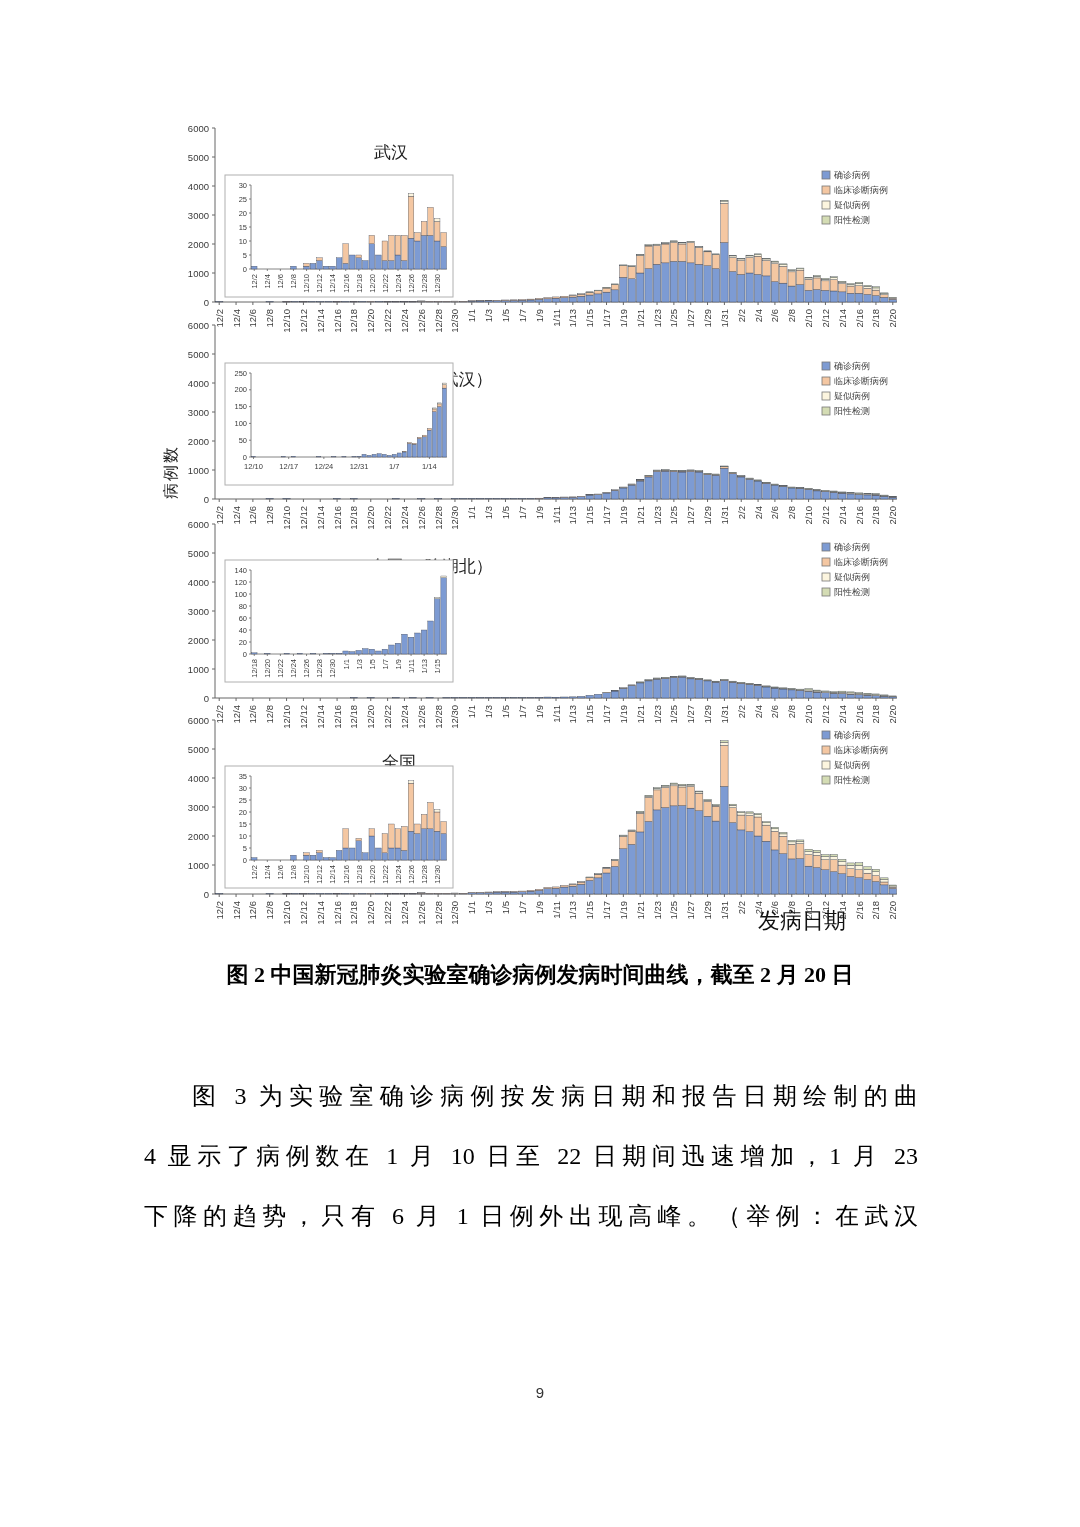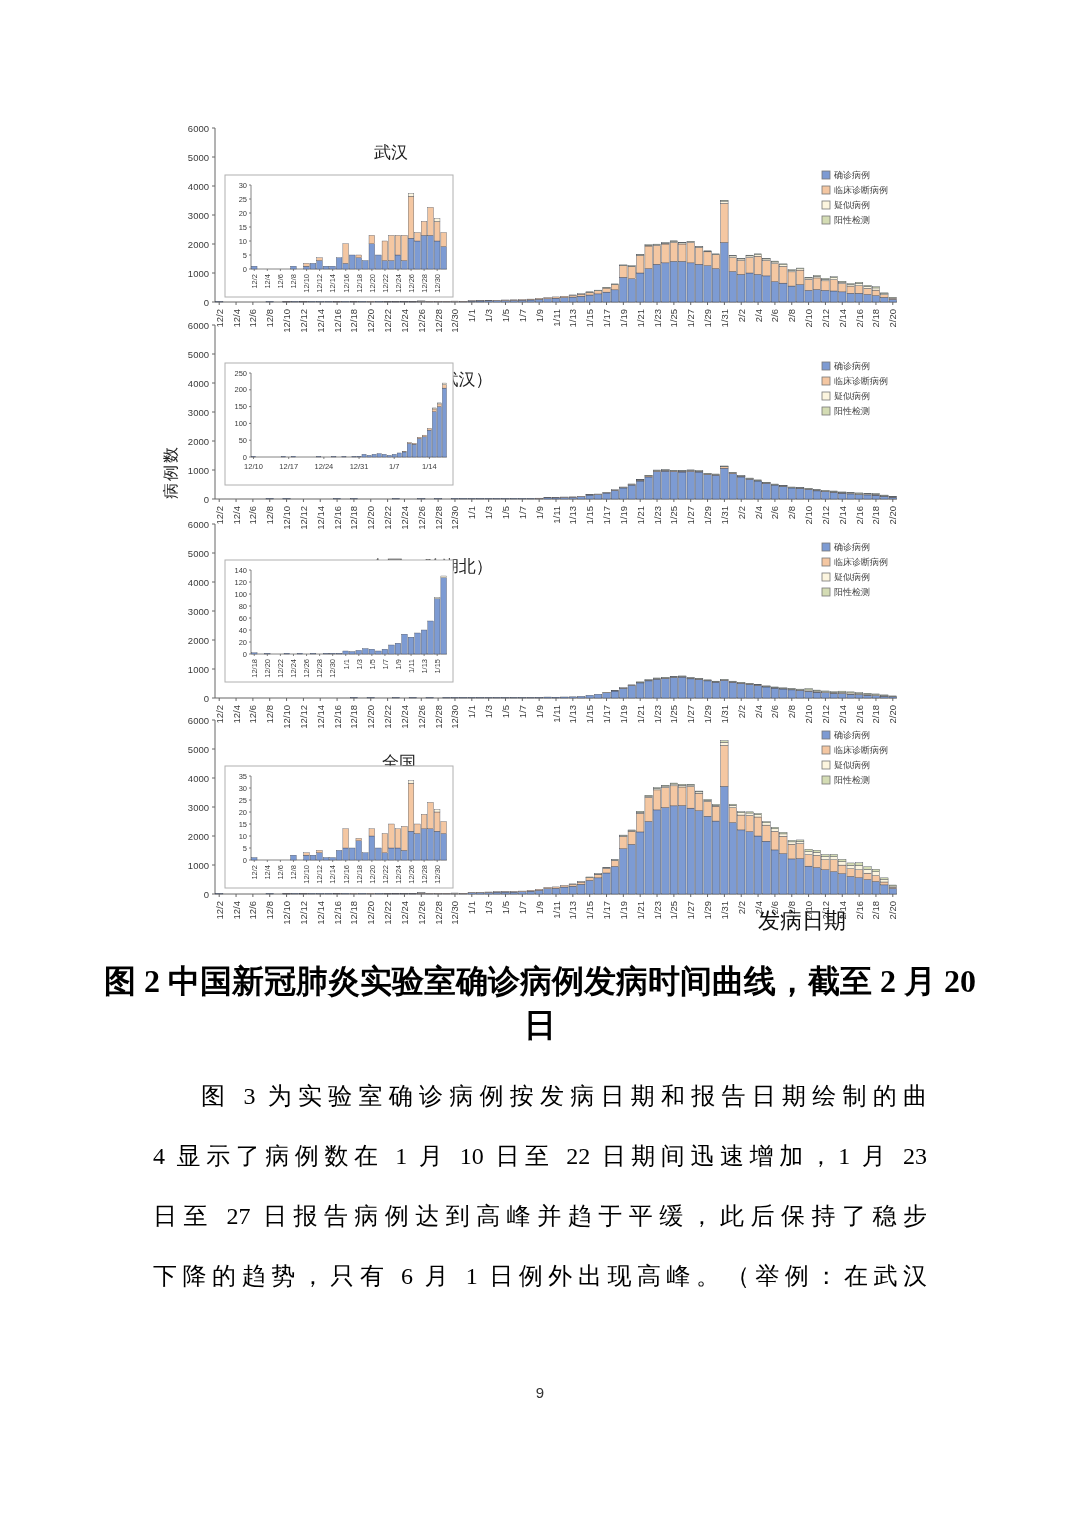--- a/index.html
+++ b/index.html
@@ -3,22 +3,22 @@
 <meta charset="utf-8">
 <style>
   html,body{margin:0;padding:0;background:#e8e8e8;}
   .page{position:relative;width:1080px;height:1527px;background:#ffffff;margin:0 auto;overflow:hidden;
         font-family:"Liberation Serif","DejaVu Serif",serif;color:#111;}
   .chart-block{position:absolute;left:145px;width:775px;height:232px;}
   .chart-block svg{display:block;}
   .vlabel{position:absolute;left:135px;top:436px;width:72px;height:72px;display:flex;align-items:center;justify-content:center;
           transform:rotate(-90deg);font-size:16px;color:#222;letter-spacing:2px;}
   .xlabel{position:absolute;left:758px;top:906px;font-size:22px;color:#111;}
-  .caption{position:absolute;left:100px;width:880px;top:960px;text-align:center;font-weight:bold;font-size:32px;color:#000;}
-  .para{position:absolute;left:153px;top:1066px;width:774px;font-size:24px;color:#000;}
+  .caption{position:absolute;left:100px;width:880px;top:960px;text-align:center;font-weight:bold;font-size:22px;color:#000;}
+  .para{position:absolute;left:144px;top:1066px;width:774px;font-size:24px;color:#000;}
   .bline{height:60px;line-height:60px;text-align:justify;text-align-last:justify;white-space:nowrap;overflow:visible;}
   .bline.first{text-indent:48px;}
   .pageno{position:absolute;left:0;top:1384px;width:100%;text-align:center;font-size:15px;color:#333;
           font-family:"Liberation Sans","DejaVu Sans",sans-serif;}
 </style>
 </head>
 <body>
 
 <div class="page">
 
@@ -1546,18 +1546,17 @@
   </div>
 
   <div class="vlabel">病例数</div>
   <div class="xlabel">发病日期</div>
 
   <div class="caption">图 2 中国新冠肺炎实验室确诊病例发病时间曲线，截至 2 月 20 日</div>
 
   <div class="para">
     <div class="bline first">图 3 为实验室确诊病例按发病日期和报告日期绘制的曲</div>
     <div class="bline">4 显示了病例数在 1 月 10 日至 22 日期间迅速增加，1 月 23</div>
-    <div class="bline">日至 27 日报告病例达到高峰并趋于平缓，此后保持了稳步</div>
     <div class="bline">下降的趋势，只有 6 月 1 日例外出现高峰。（举例：在武汉</div>
   </div>
 
   <div class="pageno">9</div>
 </div>
 
 </body></html>

